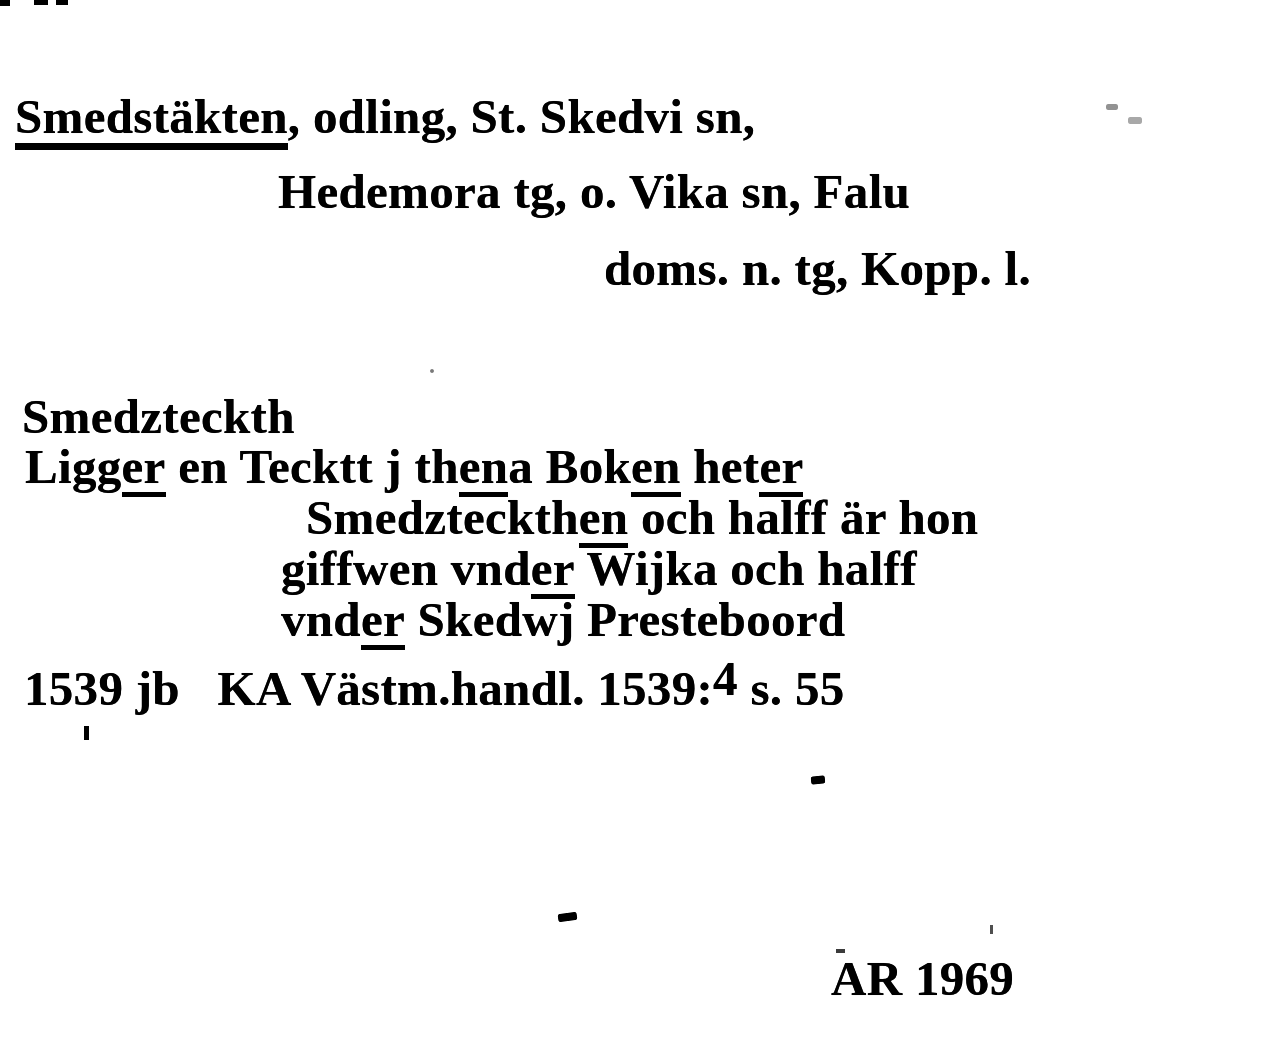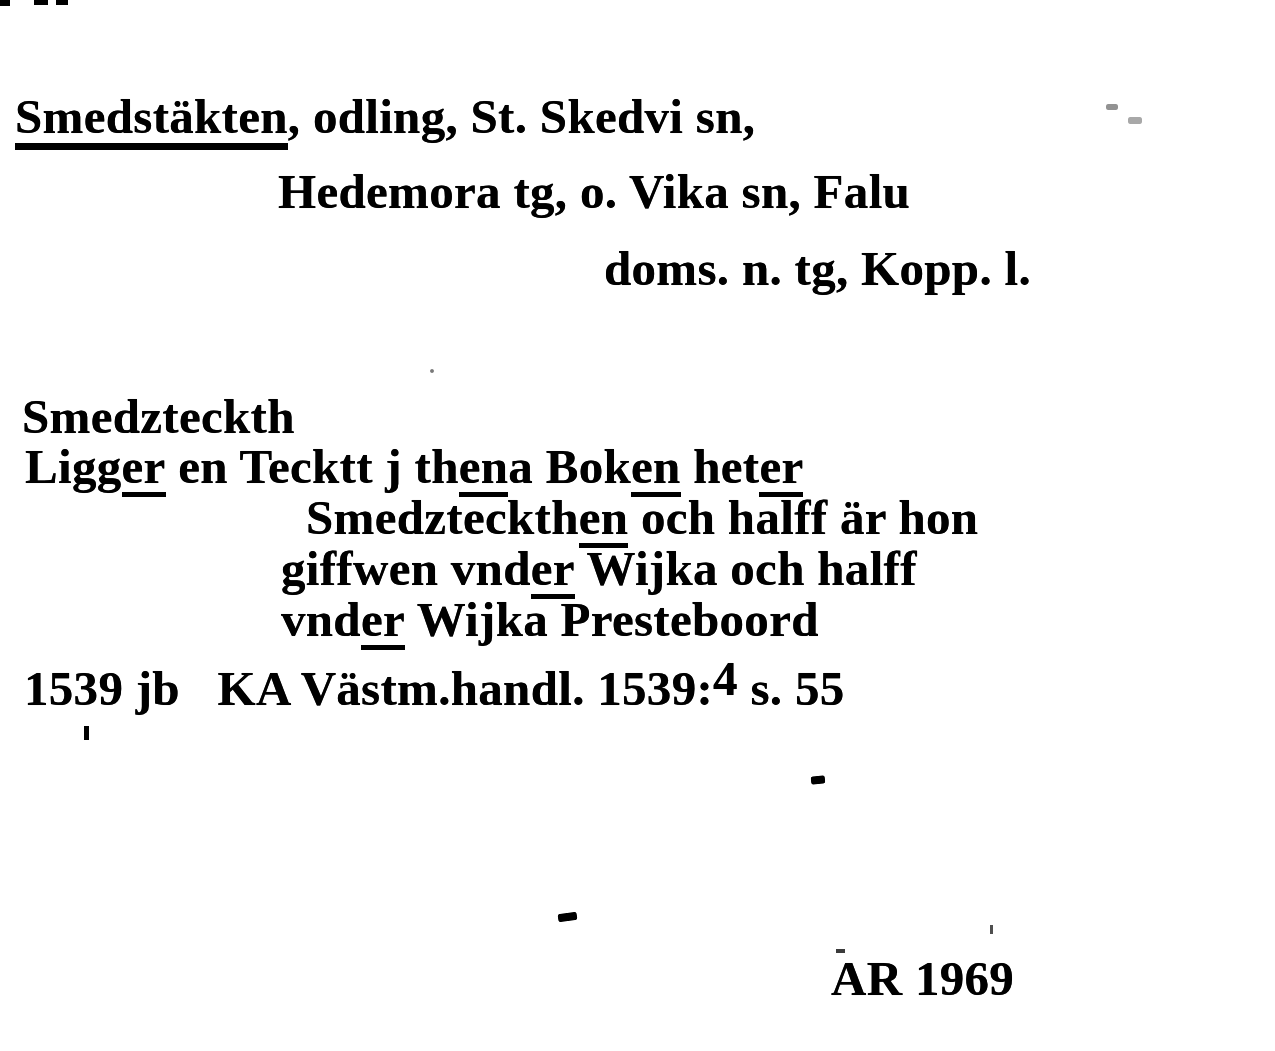--- a/index.html
+++ b/index.html
@@ -55,21 +55,21 @@
 <div class="page">
 
   <div id="text-layer">
       <div class="line" style="left: 15px; top: 92px;"><span class="seg u-head">Smedstäkten</span><span class="seg">, odling, St. Skedvi sn,</span></div>
       <div class="line" style="left: 278px; top: 167px;"><span class="seg">Hedemora tg, o. Vika sn, Falu</span></div>
       <div class="line" style="left: 560px; top: 244px; margin-left: 44px;"><span class="seg">doms. n. tg, Kopp. l.</span></div>
       <div class="line" style="left: 22px; top: 392px;"><span class="seg">Smedzteckth</span></div>
       <div class="line" style="left: 25px; top: 442px;"><span class="seg">Ligg</span><span class="seg u">er</span><span class="seg"> en Tecktt j th</span><span class="seg u">en</span><span class="seg">a Bok</span><span class="seg u">en</span><span class="seg"> het</span><span class="seg u">er</span></div>
       <div class="line" style="left: 290px; top: 493px; margin-left: 16px;"><span class="seg">Smedzteckth</span><span class="seg u">en</span><span class="seg"> och halff är hon</span></div>
       <div class="line" style="left: 281px; top: 544px;"><span class="seg">giffwen vnd</span><span class="seg u">er</span><span class="seg"> Wijka och halff</span></div>
-      <div class="line" style="left: 281px; top: 595px;"><span class="seg">vnd</span><span class="seg u">er</span><span class="seg"> Wijka Presteboord</span></div>
+      <div class="line" style="left: 281px; top: 595px;"><span class="seg">vnd</span><span class="seg u">er</span><span class="seg"> Skedwj Presteboord</span></div>
       <div class="line" style="left: 24px; top: 664px;"><span class="seg">1539 jb   KA Västm.handl. 1539:</span><span class="seg sup">4</span><span class="seg"> s. 55</span></div>
       <div class="line" style="left: 831px; top: 954px;"><span class="seg">AR 1969</span></div>
     </div>
 
   <div class="art" style="left:0; top:0; width:10px; height:6px;"></div>
   <div class="art" style="left:34px; top:0; width:14px; height:5px;"></div>
   <div class="art" style="left:56px; top:0; width:12px; height:5px;"></div>
   <div class="art round" style="left:1106px; top:104px; width:12px; height:6px; background:#909090;"></div>
   <div class="art round" style="left:1128px; top:117px; width:14px; height:7px; background:#a3a3a3;"></div>
   <div class="art round" style="left:430px; top:369px; width:4px; height:4px; background:#7a7a7a;"></div>

